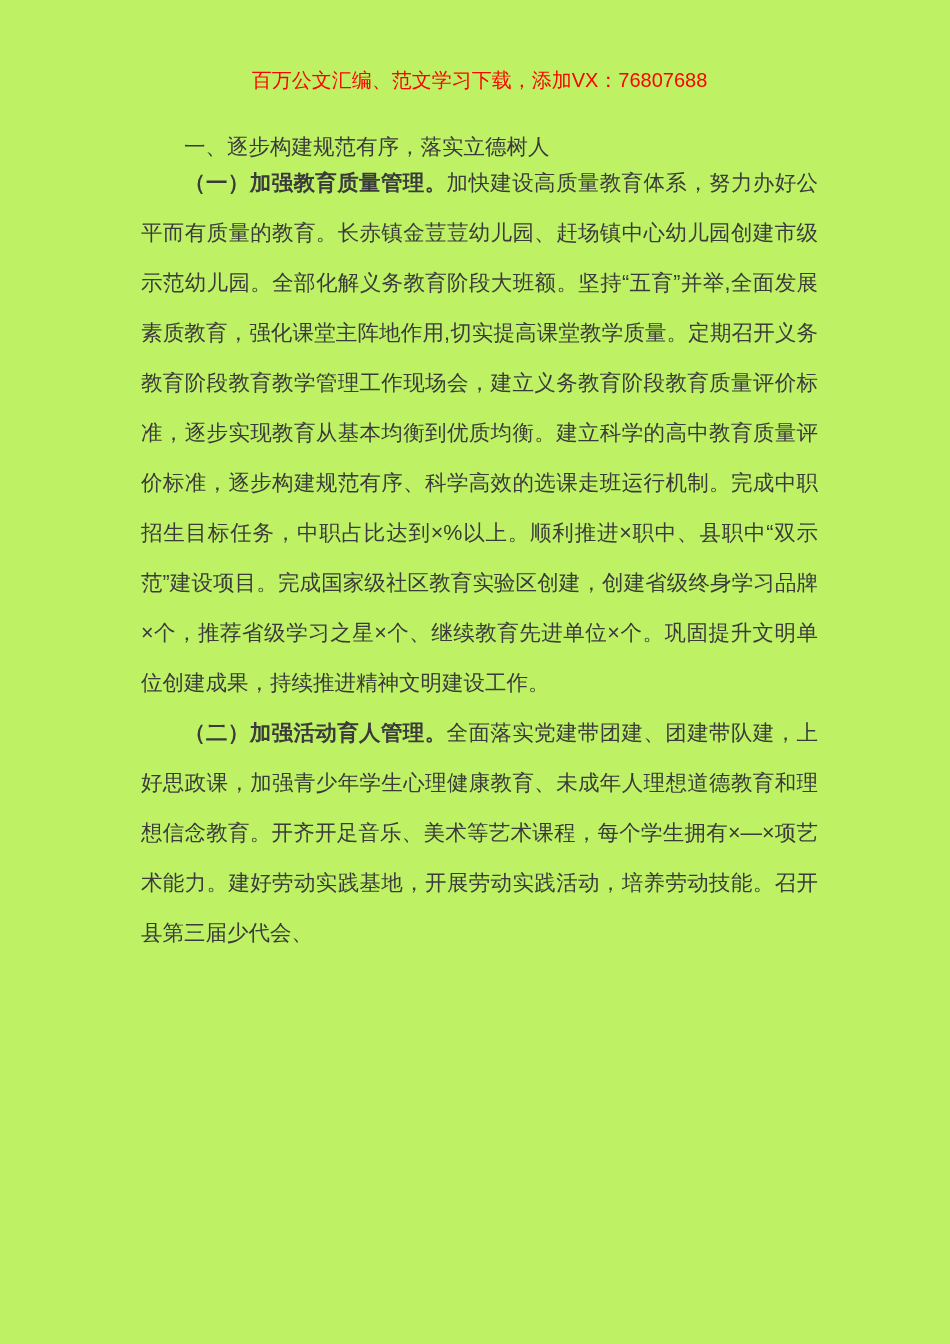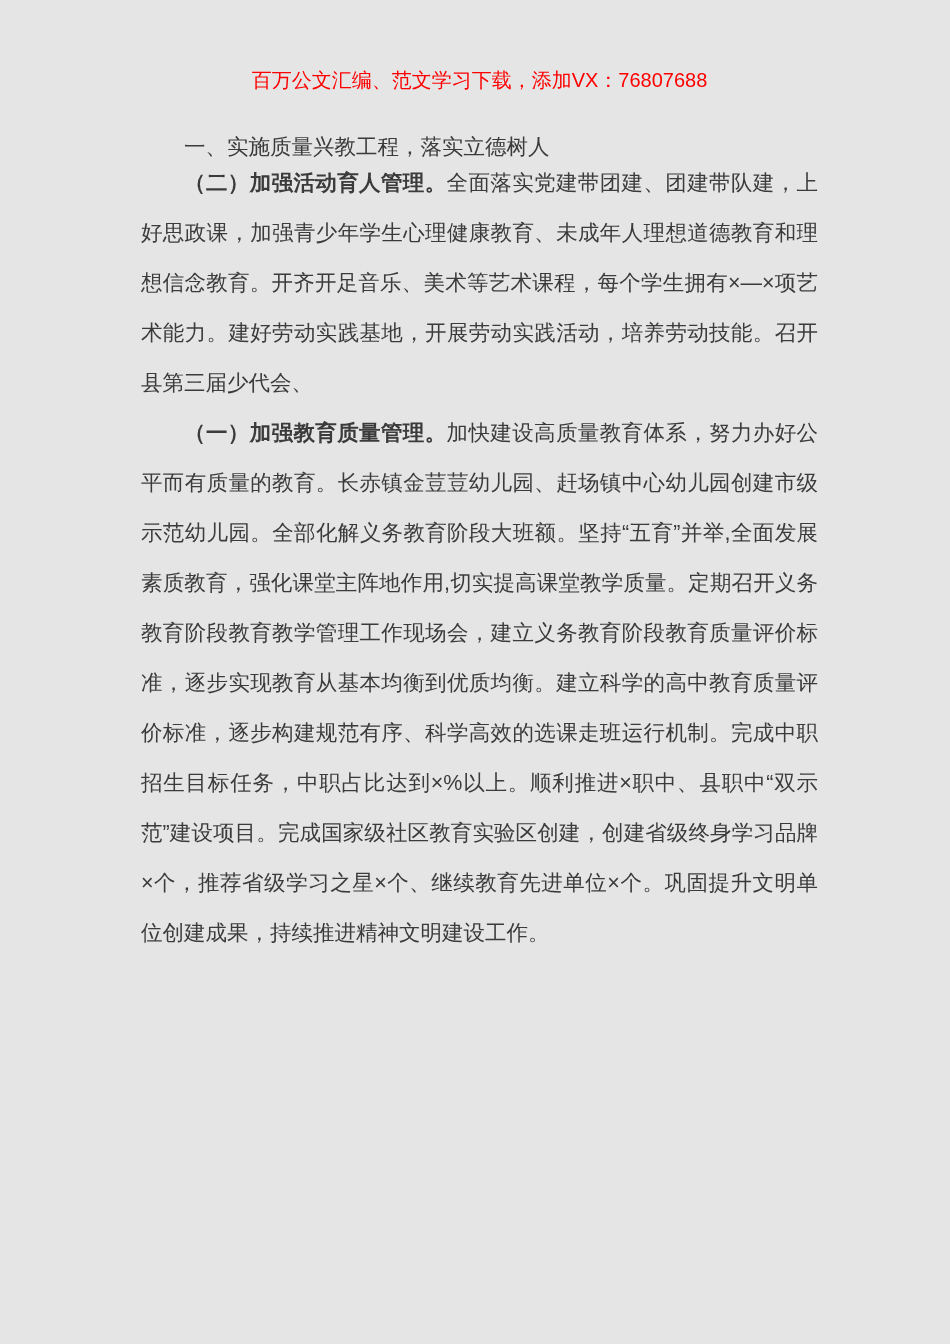--- a/index.html
+++ b/index.html
@@ -5,21 +5,21 @@
   html, body {
     margin: 0;
     padding: 0;
     background: #ffffff;
   }
   .page {
     position: relative;
     box-sizing: border-box;
     width: 950px;
     height: 1344px;
-    background: #e5e5e5;
+    background: #bef264;
     padding: 67px 132px 0 141px;
     overflow: hidden;
     font-family: "Liberation Sans", "DejaVu Sans", sans-serif;
   }
   .notice {
     text-align: center;
     font-size: 20px;
     line-height: 26px;
     color: #fe0000;
     margin: 0 0 41px 0;
@@ -54,19 +54,19 @@
 </style>
 </head>
 <body>
 
 <div class="page">
 
   <div class="notice">百万公文汇编、范文学习下载，添加VX：76807688</div>
 
 
 
-  <p class="section-heading">一、实施质量兴教工程，落实立德树人</p>
+  <p class="section-heading">一、逐步构建规范有序，落实立德树人</p>
+
+  <p class="para"><span class="lead">（一）加强教育质量管理。</span><span>加快建设高质量教育体系，努力办好公平而有质量的教育。长赤镇金荳荳幼儿园、赶场镇中心幼儿园创建市级示范幼儿园。全部化解义务教育阶段大班额。坚持“五育”并举,全面发展素质教育，强化课堂主阵地作用,切实提高课堂教学质量。定期召开义务教育阶段教育教学管理工作现场会，建立义务教育阶段教育质量评价标准，逐步实现教育从基本均衡到优质均衡。建立科学的高中教育质量评价标准，逐步构建规范有序、科学高效的选课走班运行机制。完成中职招生目标任务，中职占比达到×%以上。顺利推进×职中、县职中“双示范”建设项目。完成国家级社区教育实验区创建，创建省级终身学习品牌×个，推荐省级学习之星×个、继续教育先进单位×个。巩固提升文明单位创建成果，持续推进精神文明建设工作。</span></p>
 
   <p class="para"><span class="lead">（二）加强活动育人管理。</span><span>全面落实党建带团建、团建带队建，上好思政课，加强青少年学生心理健康教育、未成年人理想道德教育和理想信念教育。开齐开足音乐、美术等艺术课程，每个学生拥有×—×项艺术能力。建好劳动实践基地，开展劳动实践活动，培养劳动技能。召开县第三届少代会、</span></p>
-
-  <p class="para"><span class="lead">（一）加强教育质量管理。</span><span>加快建设高质量教育体系，努力办好公平而有质量的教育。长赤镇金荳荳幼儿园、赶场镇中心幼儿园创建市级示范幼儿园。全部化解义务教育阶段大班额。坚持“五育”并举,全面发展素质教育，强化课堂主阵地作用,切实提高课堂教学质量。定期召开义务教育阶段教育教学管理工作现场会，建立义务教育阶段教育质量评价标准，逐步实现教育从基本均衡到优质均衡。建立科学的高中教育质量评价标准，逐步构建规范有序、科学高效的选课走班运行机制。完成中职招生目标任务，中职占比达到×%以上。顺利推进×职中、县职中“双示范”建设项目。完成国家级社区教育实验区创建，创建省级终身学习品牌×个，推荐省级学习之星×个、继续教育先进单位×个。巩固提升文明单位创建成果，持续推进精神文明建设工作。</span></p>
 
 </div>
 
 </body></html>

